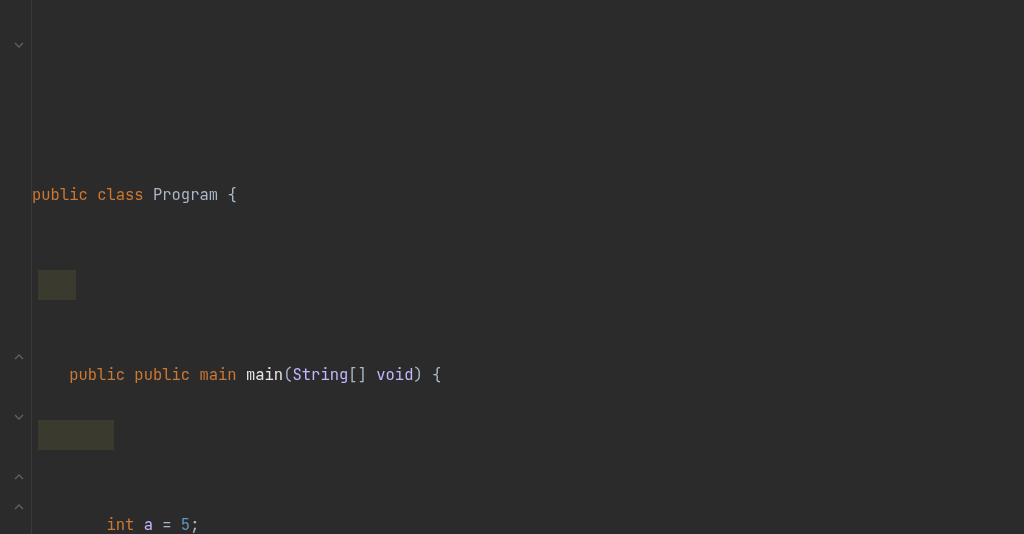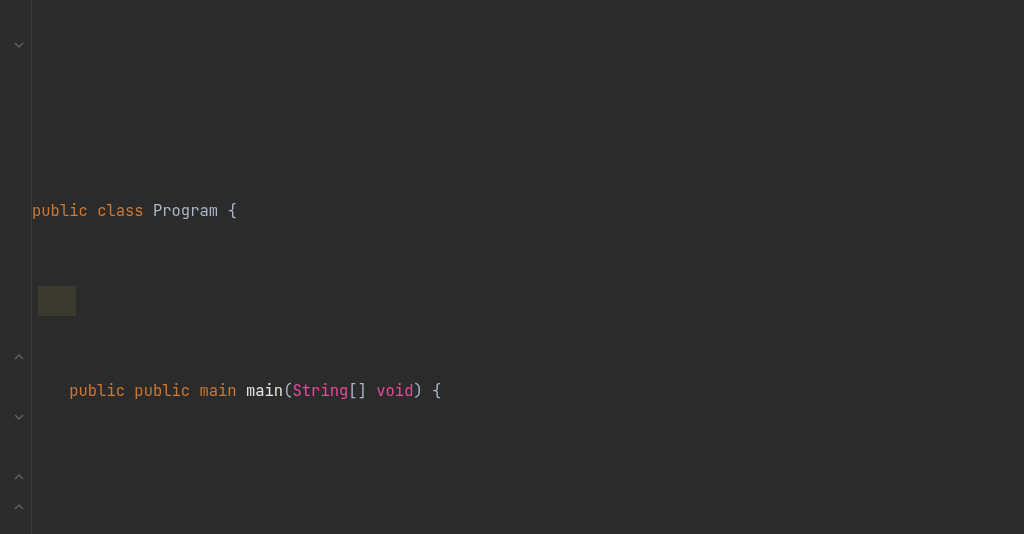--- a/index.html
+++ b/index.html
@@ -24,33 +24,33 @@
     width:10px; height:10px;
     color:#606060;
     font-size:10px;
     line-height:10px;
     text-align:center;
     user-select:none;
     cursor:pointer;
   }
   .fold svg { display:block; }
   .code {
-    padding: 16px 0 0 0;
+    padding: 0 0 0 0;
     white-space:pre;
   }
   .line { height:30px; position:relative; }
   .hl-block {
     position:absolute;
     top:0; height:30px;
     background:#3b3a2f;
   }
   .txt { position:relative; z-index:1; padding-left:6px; }
   
   .kw   { color:#CC7832; }              
-  .id   { color:#ec4899; }
+  .id   { color:#c4b5fd; }
   .cls  { color:#A9B7C6; }
   .mdef { color:#e5e5e5; } 
   .num  { color:#6897BB; }
   .pun  { color:#A9B7C6; }
 </style>
 </head>
 <body>
 
 <div class="editor">
 
@@ -93,20 +93,26 @@
 
     
     <div class="line">
       <div class="hl-block" style="left:6px;width:38px;"></div>
       <span class="txt">
 <span>    </span><span class="kw">public</span><span> </span><span class="kw">public</span><span> </span><span class="kw">main</span><span> </span><span class="mdef">main</span><span class="pun">(</span><span class="id">String</span><span class="pun">[</span><span class="pun">]</span><span> </span><span class="id">void</span><span class="pun">)</span><span> </span><span class="pun">{</span>
       </span>
     </div>
 
     
+    <div class="line">
+      <div class="hl-block" style="left:6px;width:76px;"></div>
+      <span class="txt">
+<span>        </span><span class="kw">int</span><span> </span><span class="id">a</span><span class="pun"> = </span><span class="num">5</span><span class="pun">;</span>
+      </span>
+    </div>
 
     
     
 
     
     
 
     
     
 

